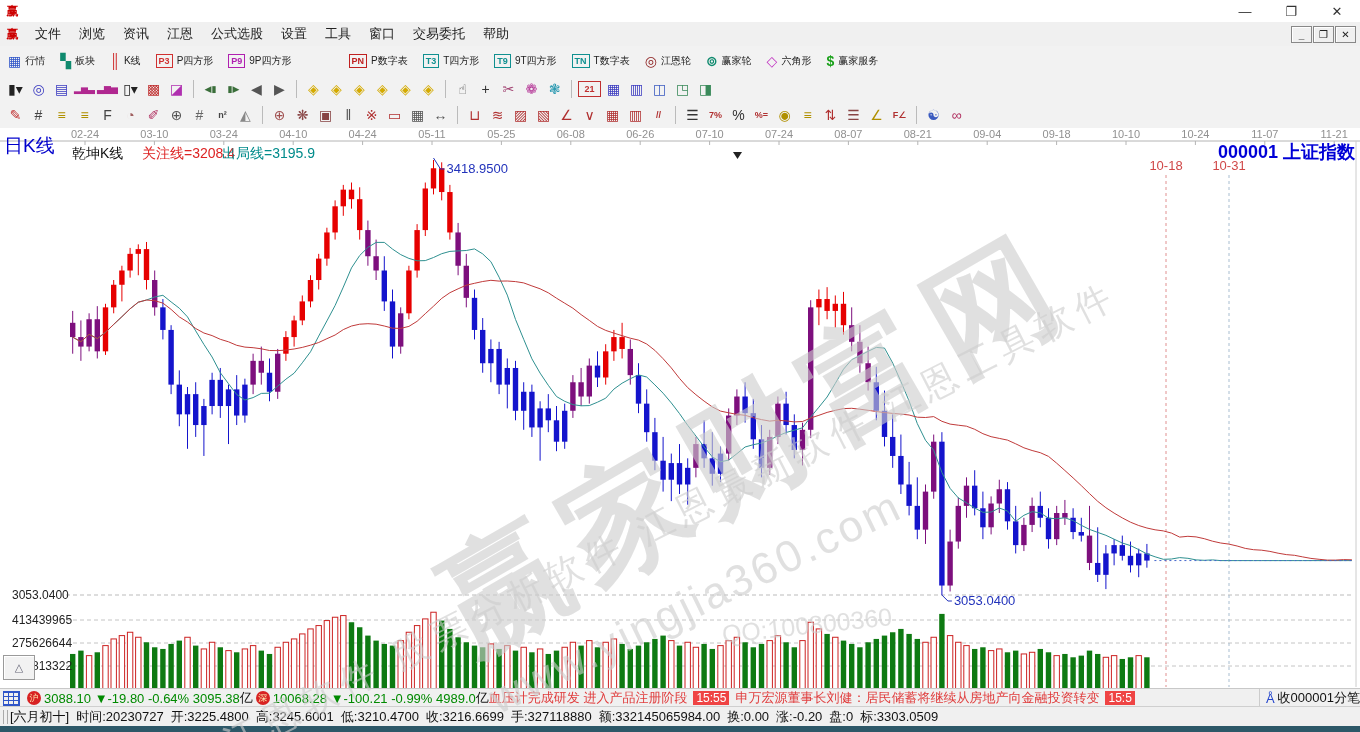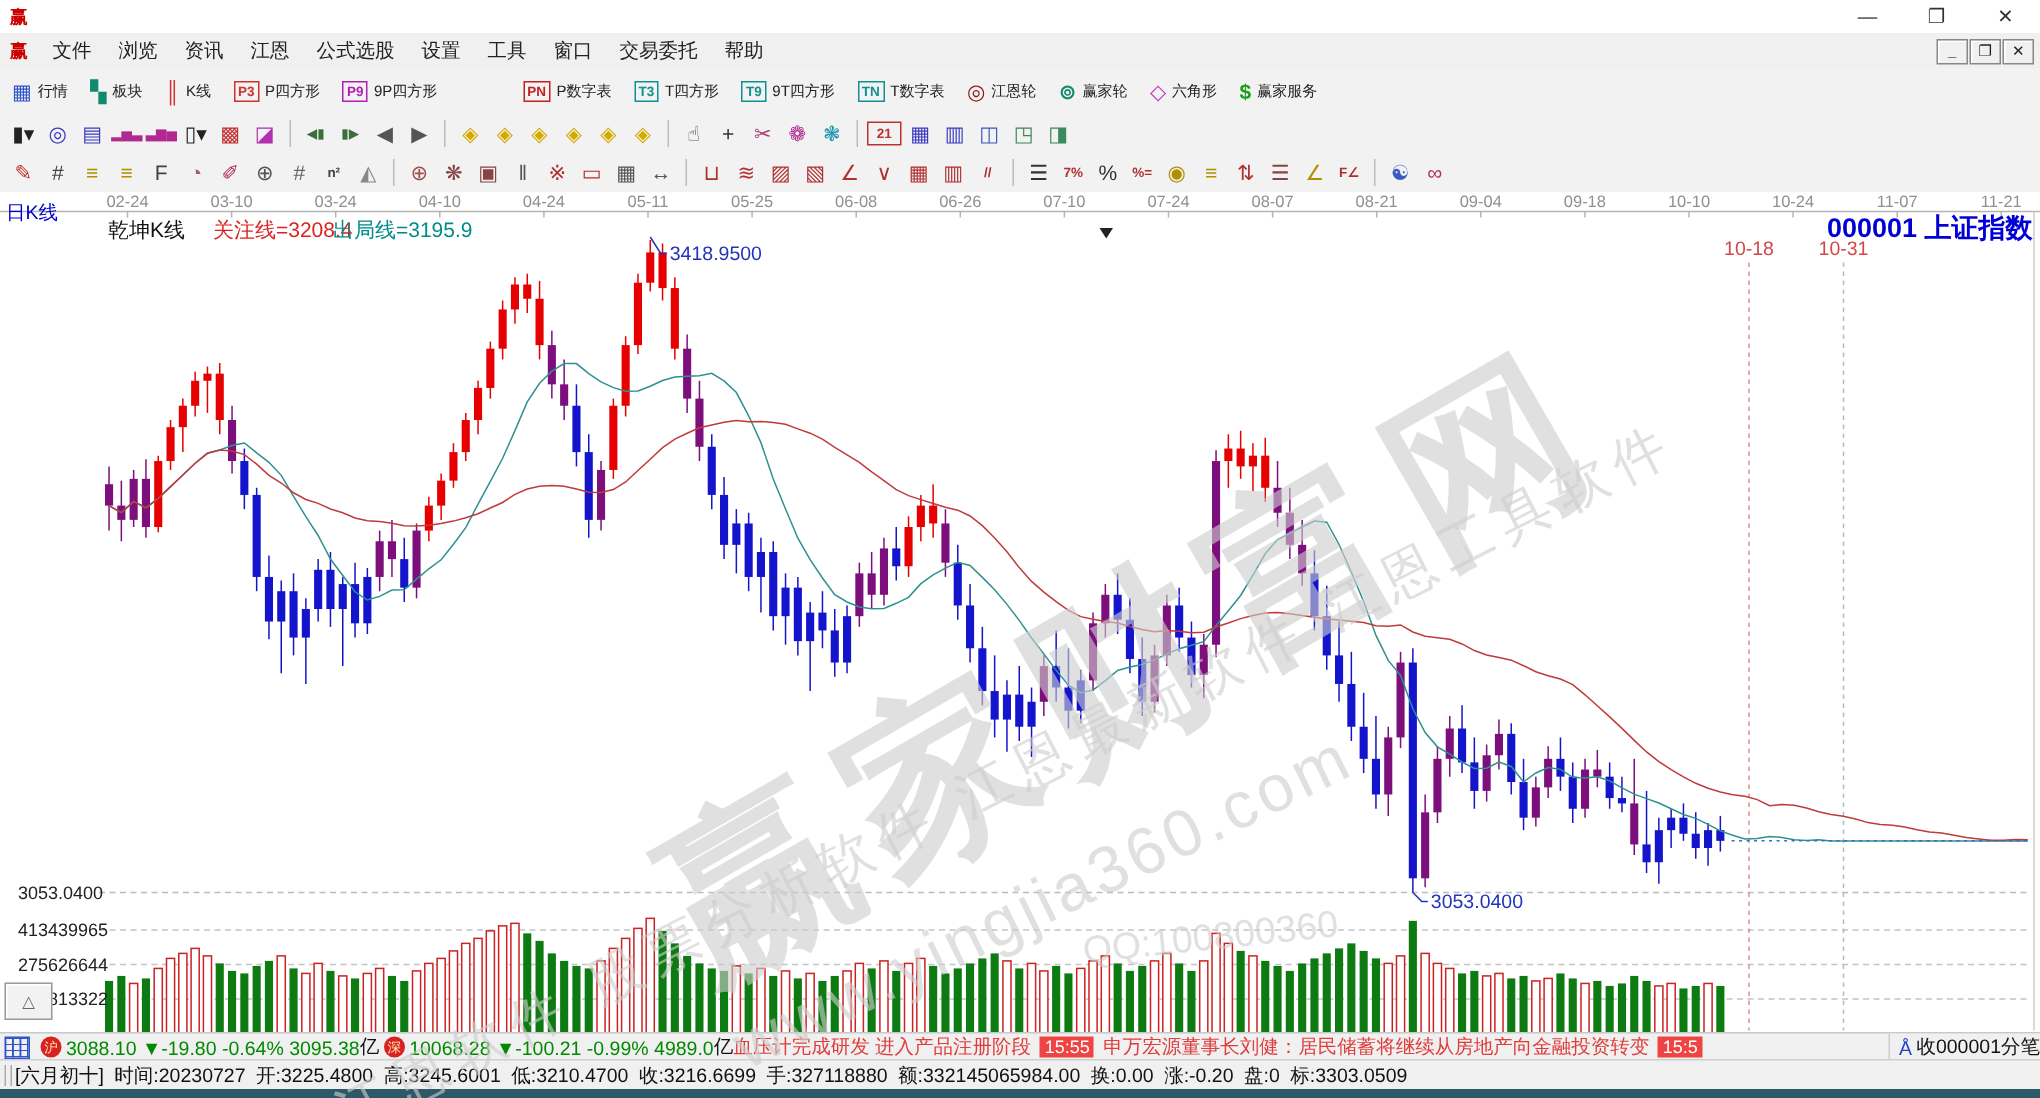--- a/index.html
+++ b/index.html
@@ -33,21 +33,21 @@
   .toolbar3{position:absolute;left:0;top:102px;width:1360px;height:26px;background:#f2f2f2;
             border-bottom:1px solid #c8c8c8;display:flex;align-items:center;padding-left:4px;}
   .tb-ico{min-width:21px;height:20px;display:flex;align-items:center;justify-content:center;
           font-size:14px;margin:0 1px;}
   .tb-ico.small{font-size:9px;font-weight:bold;}
   .tb-sep{width:1px;height:18px;background:#bbb;margin:0 5px;}
   
   .chartarea{position:absolute;left:0;top:128px;width:1360px;height:560px;background:#fff;}
   .chartarea svg{position:absolute;left:0;top:0;}
   .lbl{position:absolute;white-space:nowrap;}
-  .lbl-kmode{left:4px;top:5px;color:#0000cc;font-size:13px;}
+  .lbl-kmode{left:4px;top:5px;color:#0000cc;font-size:19px;}
   .lbl-qk{left:72px;top:17px;color:#111;font-size:14px;}
   .lbl-watch{left:142px;top:17px;color:#dd2222;font-size:14px;}
   .lbl-exit{left:222px;top:17px;color:#008b8b;font-size:14px;}
   .lbl-symbol{right:5px;top:12px;color:#0000d6;font-size:18px;font-weight:bold;}
   .vol-lbl{position:absolute;left:12px;color:#222;font-size:12px;}
   .watermark{position:absolute;color:rgba(205,205,205,0.62);pointer-events:none;z-index:6;
              transform-origin:left center;white-space:nowrap;}
   .wm1{left:452px;top:408px;font-size:124px;letter-spacing:16px;transform:rotate(-30deg);font-weight:bold;}
   .wm2{left:150px;top:632px;font-size:36px;letter-spacing:7px;transform:rotate(-27deg);}
   .wm3{left:492px;top:548px;font-size:44px;letter-spacing:3px;transform:rotate(-26deg);}

